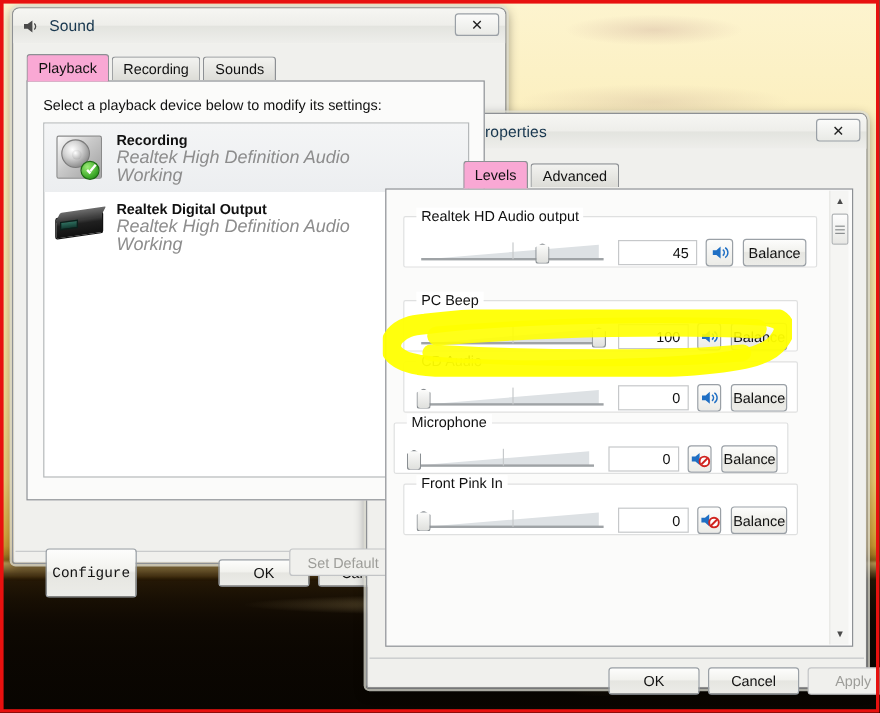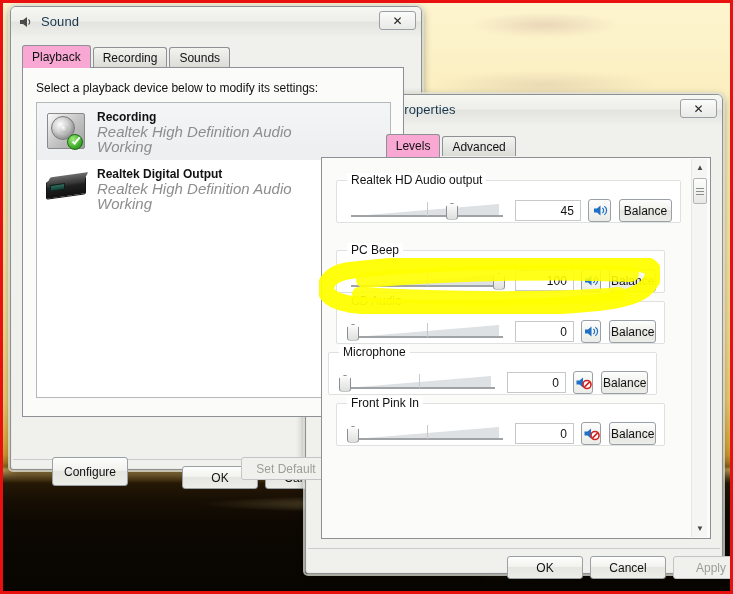--- a/index.html
+++ b/index.html
@@ -206,21 +206,21 @@
     border:1px solid #0a211c;
     transform: skewY(-8deg);
   }
   .dig-top {
     position:absolute; left:5px; top:8px; width:38px; height:8px;
     background: linear-gradient(to bottom,#6d6d6d,#3a3a3a);
     transform: skewY(-8deg) skewX(-30deg);
     border-radius:1px;
   }
 
-  #btn-configure  { position:absolute; left:29px; top:389px; width:76px; height:29px; }
+  #btn-configure  { position:absolute; left:15px; top:389px; width:76px; height:41px;font-family:Liberation Mono, monospace; }
   #btn-setdefault { position:absolute; left:218px; top:389px; width:90px; height:23px; }
   #sound-sep { position:absolute; left:1px; right:1px; top:423px; height:1px; background:#dedede; border-top:1px solid #c9cbcc; }
   #btn-sound-ok     { position:absolute; left:170px; top:430px; width:76px; height:23px; }
   #btn-sound-cancel { position:absolute; left:253px; top:430px; width:76px; height:23px; }
 
   
   #props { left: 305px; top: 94px; width: 418px; height: 480px; }
   #props-tabs { left: 14px; top: 10px; }
   #props-page { left: 14px; top: 33px; width: 390px; height: 382px; }
 

